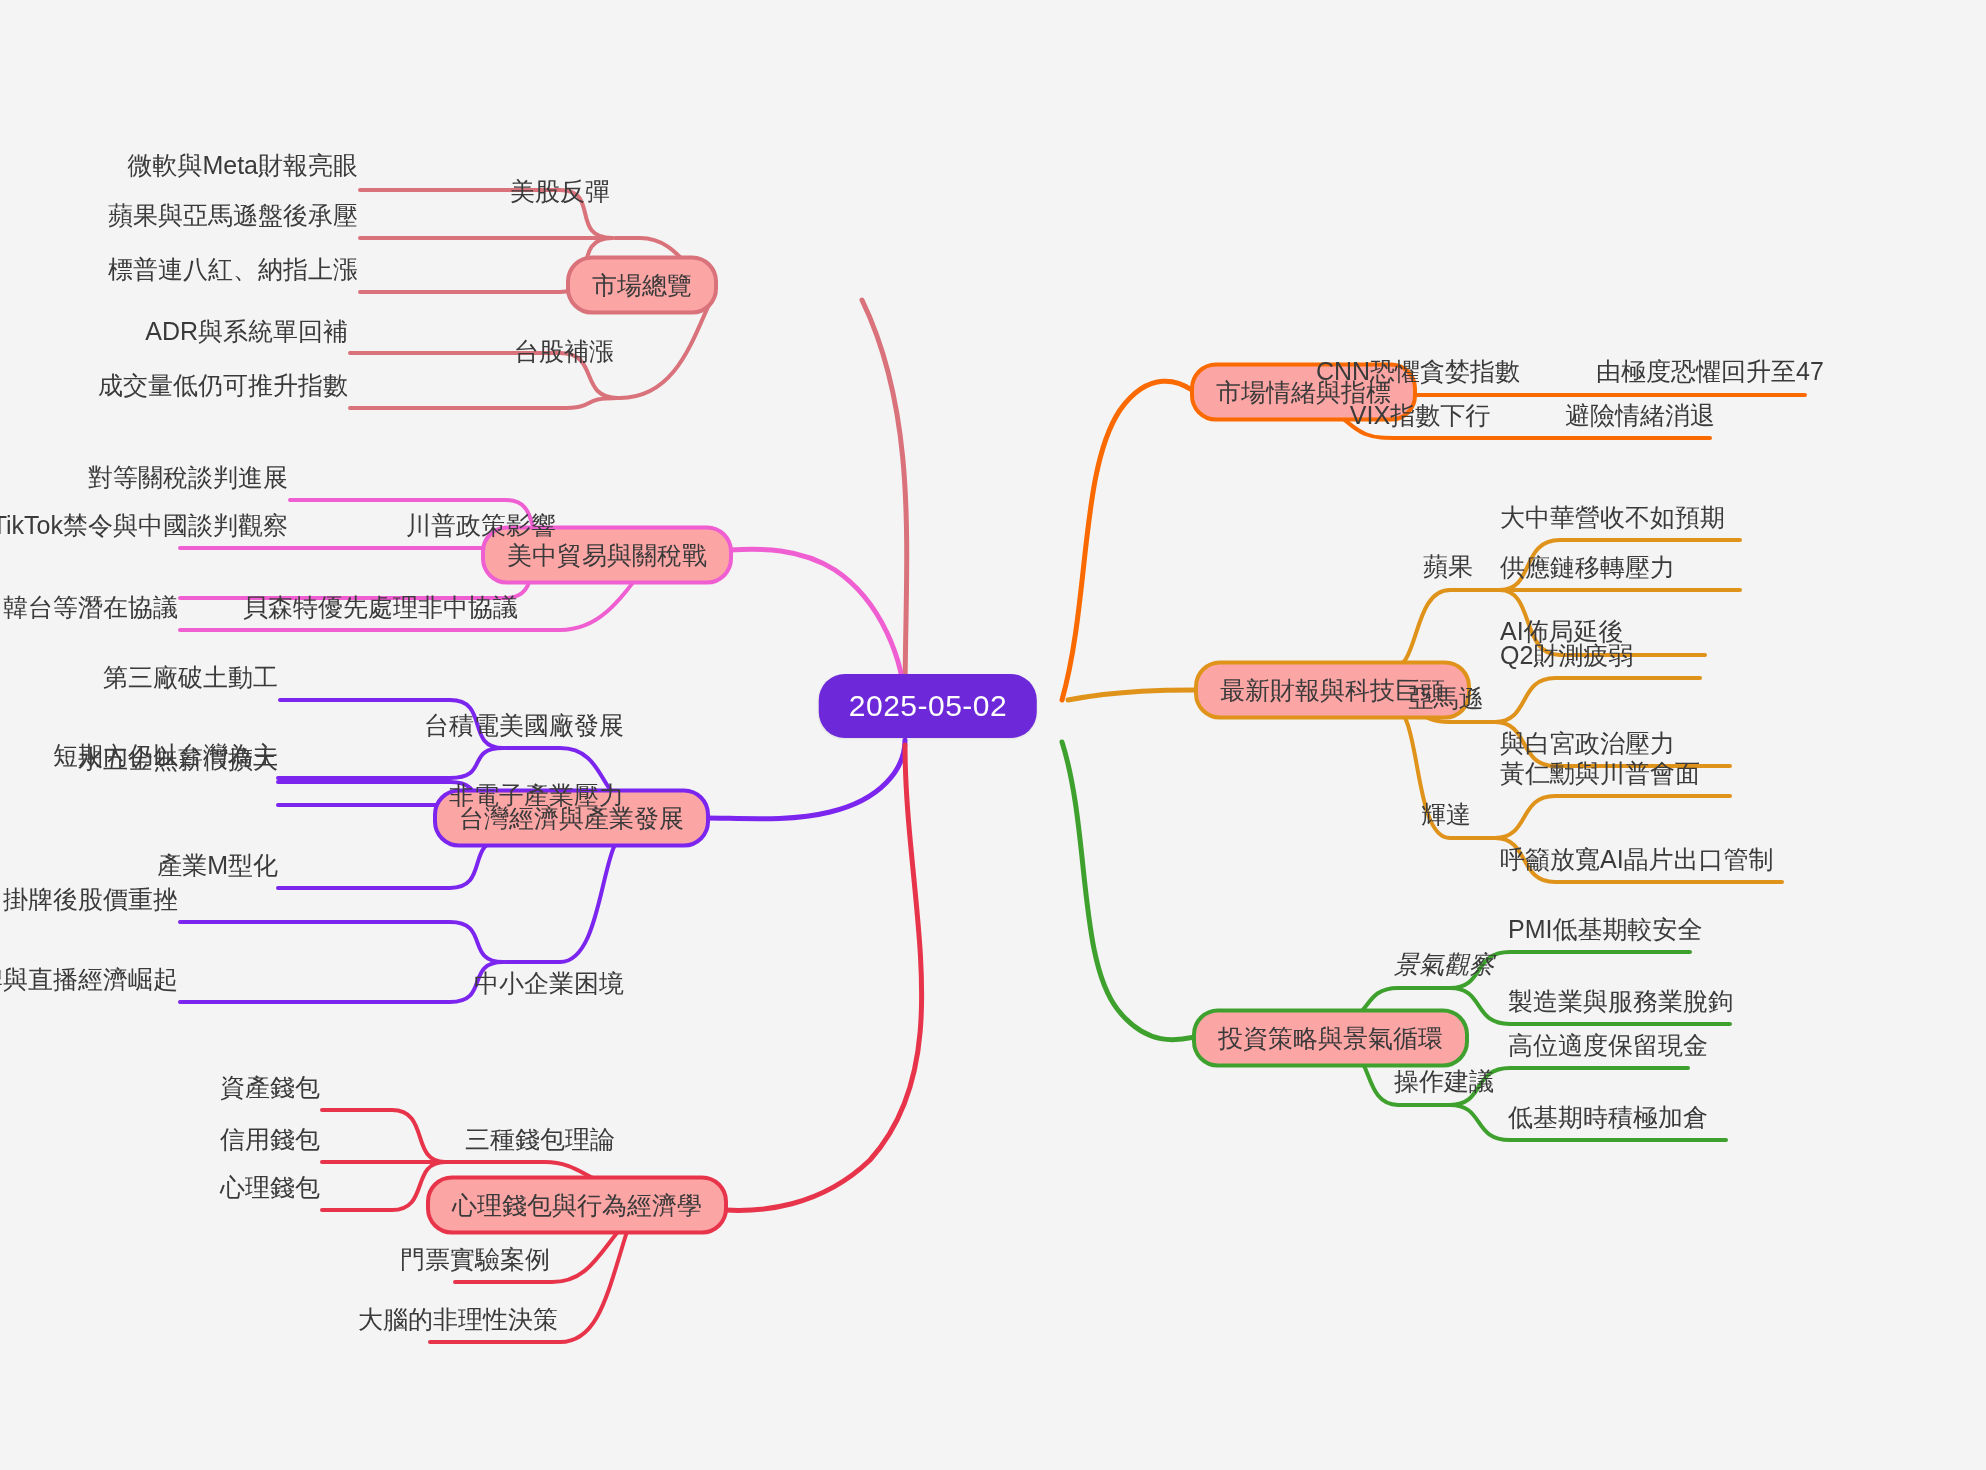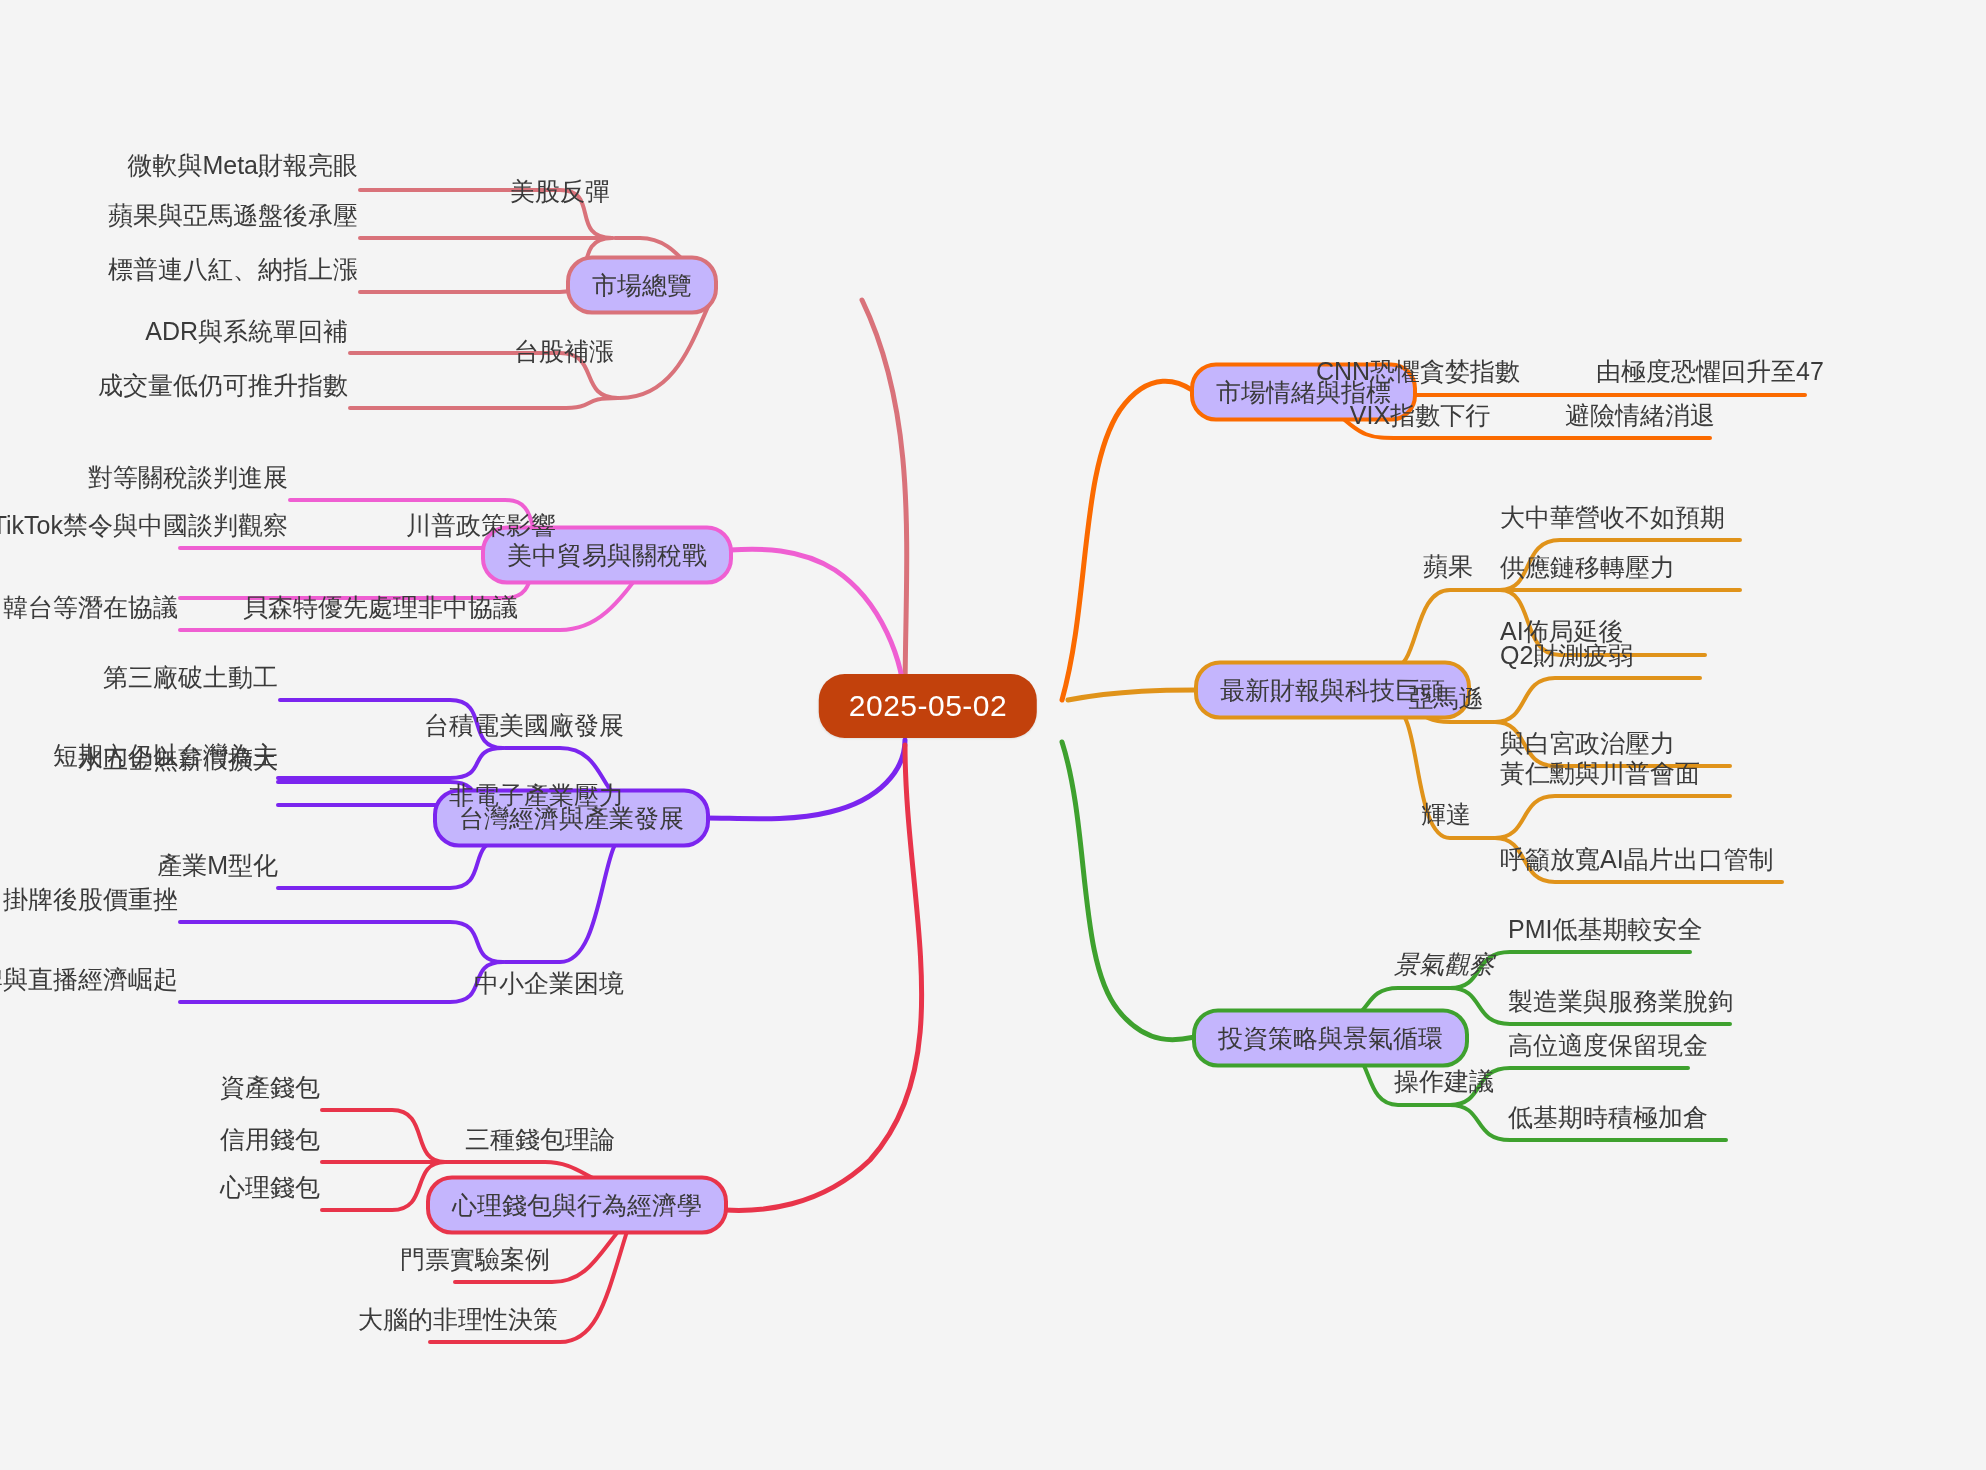--- a/index.html
+++ b/index.html
@@ -11,30 +11,30 @@
     position:relative;
   }
   #stage{position:absolute;left:0;top:0;width:1986px;height:1470px;}
   svg#links{position:absolute;left:0;top:0;width:1986px;height:1470px;}
   svg#links path{fill:none;stroke-linecap:round;stroke-linejoin:round;}
 
   .node{position:absolute;white-space:nowrap;color:#3a3a3a;}
 
   
   .root{
-    background:#c2410c;color:#ffffff;
+    background:#6d28d9;color:#ffffff;
     border-radius:26px;
     padding:15px 30px;
     font-size:30px;
     letter-spacing:.5px;
     box-shadow:0 1px 2px rgba(0,0,0,.08);
   }
   
   .lvl1{
-    background:#c4b5fd;
+    background:#fca5a5;
     border:4px solid #888;
     border-radius:26px;
     padding:9px 22px;
     font-size:25px;
   }
   
   .lbl{font-size:25px;}
 
   .c-rose   {border-color:#d9727a;}
   .c-pink   {border-color:#ef5fd2;}

